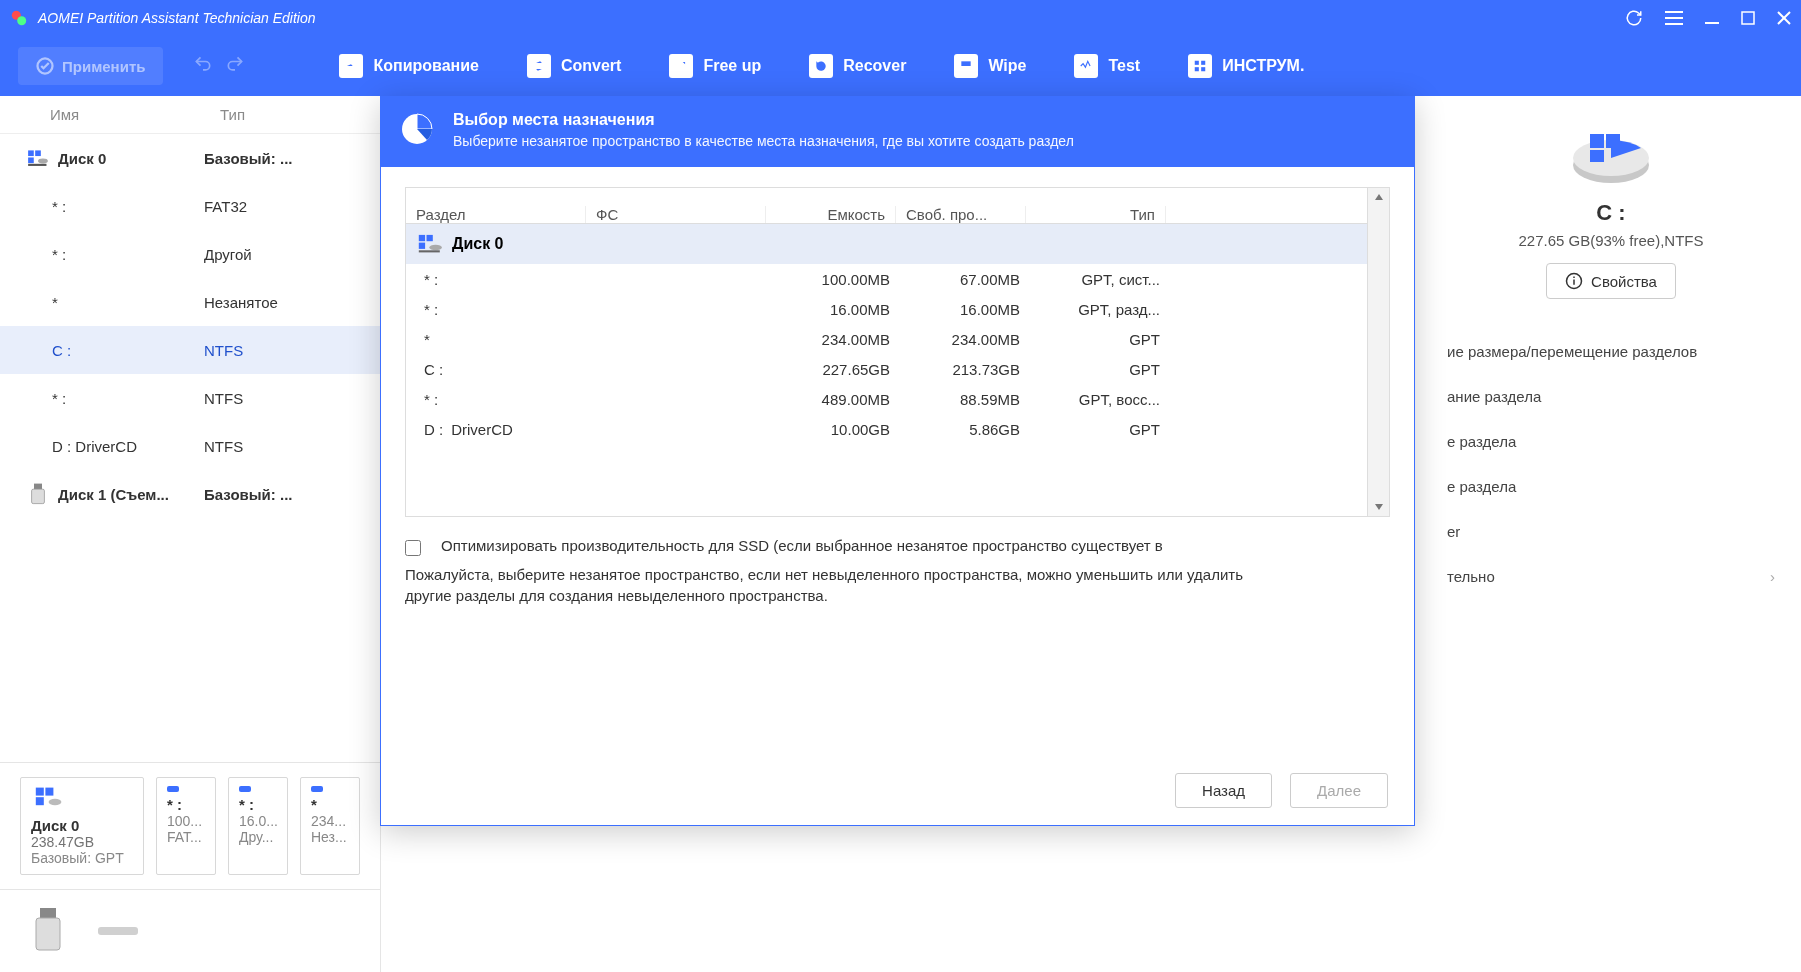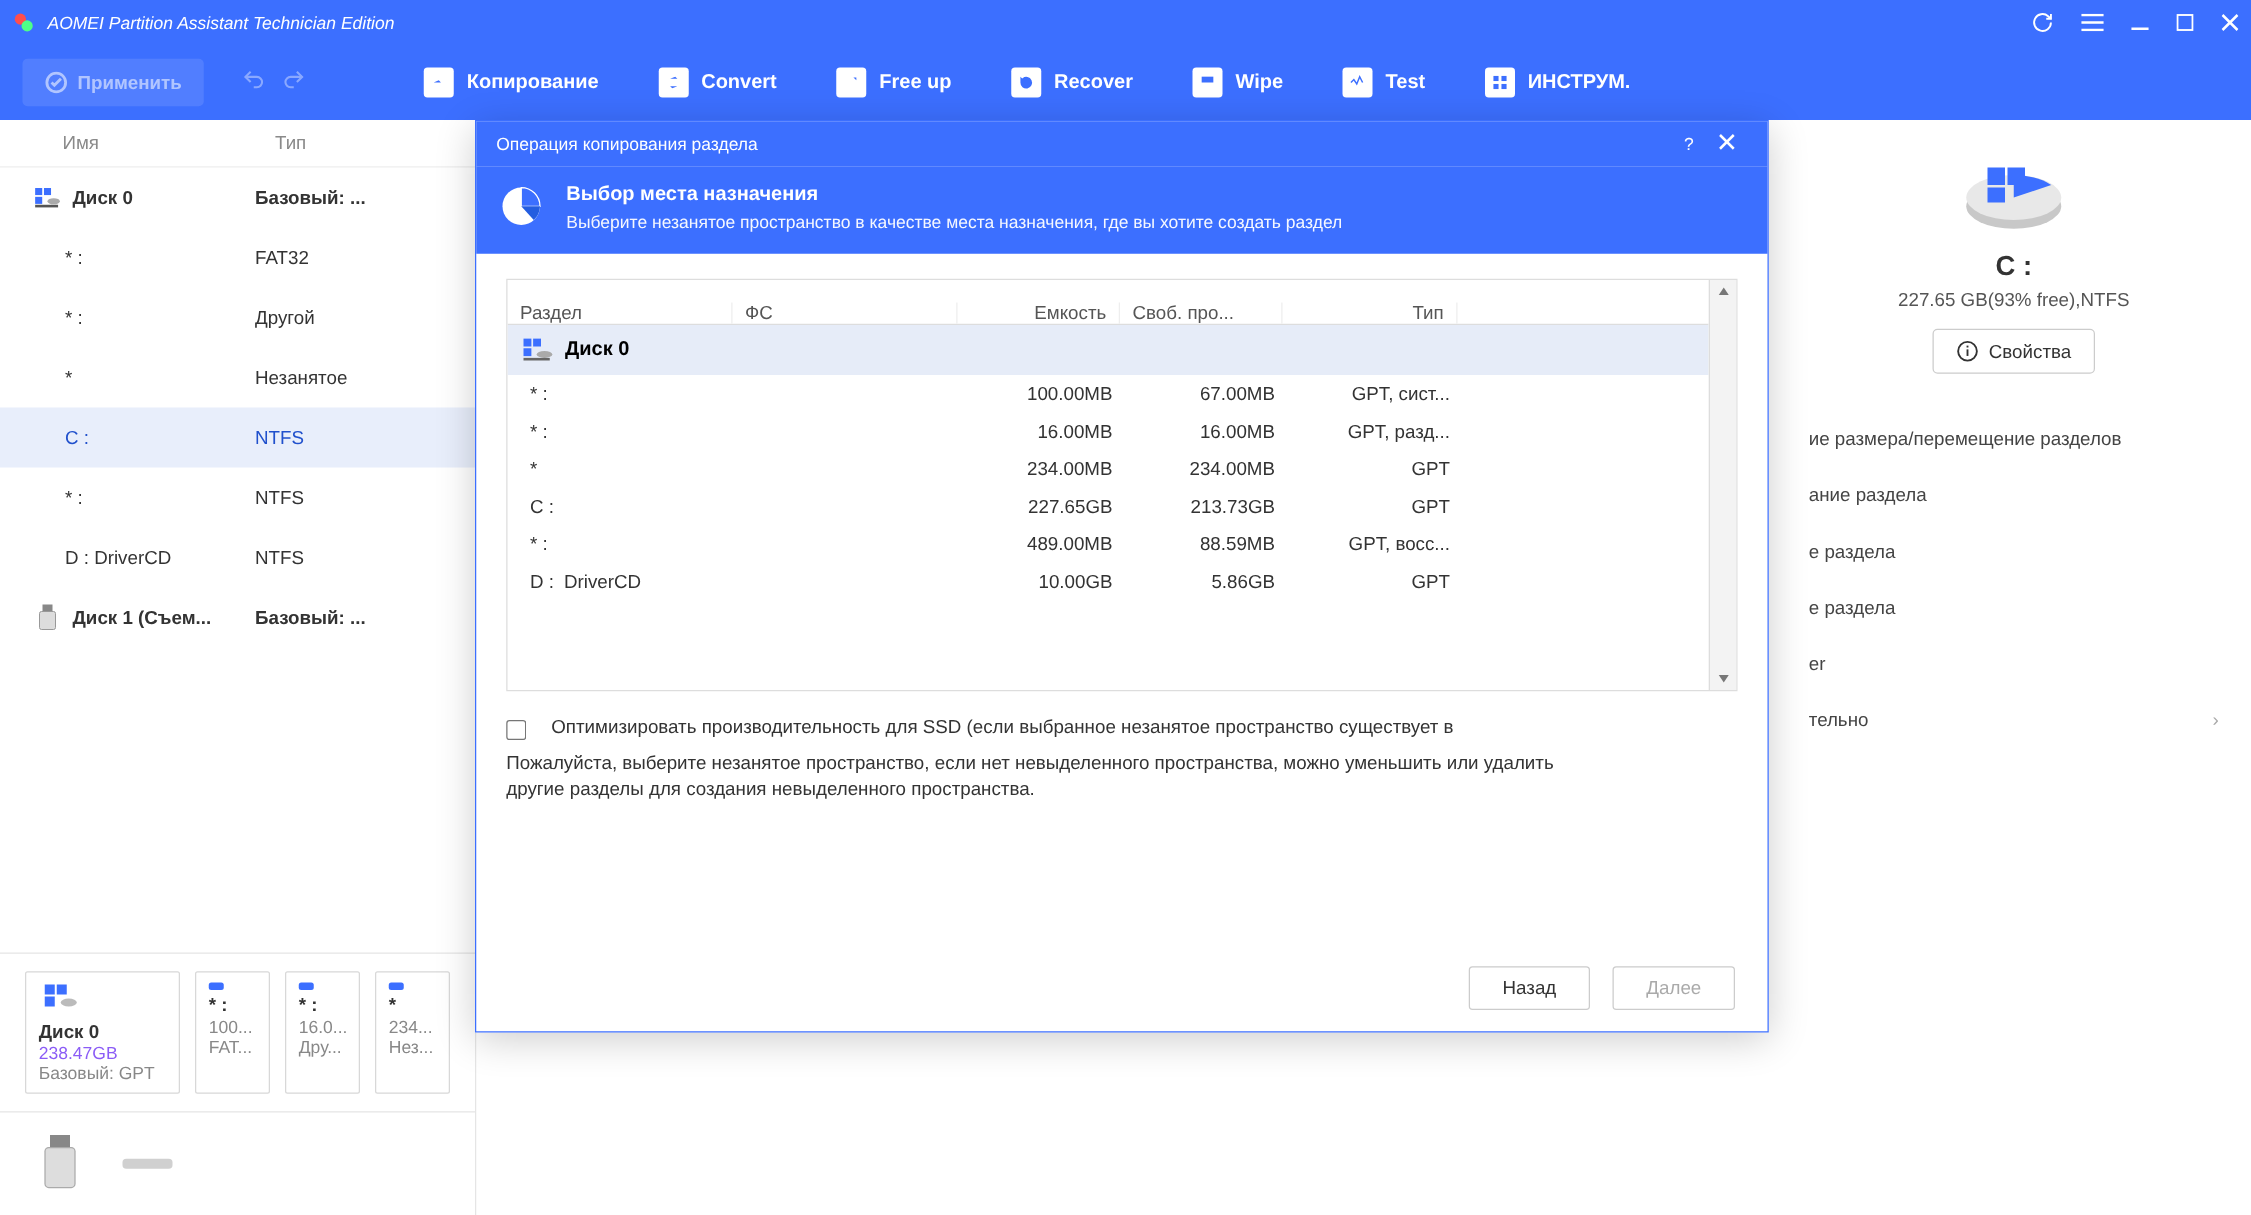--- a/index.html
+++ b/index.html
@@ -290,21 +290,21 @@
 
     <div class="bottom-cards">
       <div class="card big">
         <svg class="hdd-icon" viewBox="0 0 40 30">
             <rect x="6" y="2" width="10" height="10" fill="#3c6fff"></rect>
             <rect x="18" y="2" width="10" height="10" fill="#3c6fff"></rect>
             <rect x="6" y="14" width="10" height="10" fill="#3c6fff"></rect>
             <ellipse cx="30" cy="20" rx="8" ry="4" fill="#bbb"></ellipse>
           </svg>
         <div class="name">Диск 0</div>
-        <div style="color:#8b5cf6">238.47GB</div>
+        <div style="color:#737373">238.47GB</div>
         <div style="color:#888">Базовый: GPT</div>
       </div>
       <div id="small-cards" style="display:flex; gap:12px;">
           <div class="card small">
             <div class="bar blue"></div>
             <div class="name">* :</div>
             <div style="color:#888">100...</div>
             <div style="color:#888">FAT...</div>
           </div>
           <div class="card small">
@@ -372,29 +372,20 @@
           <div class="action-row">
             <span>тельно</span>
             <span class="chev">›</span>
           </div>
         </div>
     </div>
   </div>
 </div>
 
 <div class="modal">
-  <div class="modal-title">
-    <span>Операция копирования раздела</span>
-    <span class="spacer"></span>
-    <span class="mt-btn">?</span>
-    <span class="mt-btn"><svg width="13" height="13" stroke="#fff" stroke-width="2">
-          <line x1="1" y1="1" x2="12" y2="12"></line>
-          <line x1="12" y1="1" x2="1" y2="12"></line>
-        </svg></span>
-  </div>
   <div class="modal-subhead">
     <svg class="sub-icon" viewBox="0 0 36 36">
         <circle cx="18" cy="18" r="15" fill="#fff"></circle>
         <path d="M18 18 L18 3 A15 15 0 0 1 33 18 Z" fill="#3c6fff" stroke="#fff"></path>
         <path d="M18 18 L33 18 A15 15 0 0 1 28 29 Z" fill="#245de0"></path>
       </svg>
     <div>
       <div class="sub-title">Выбор места назначения</div>
       <div class="sub-desc">Выберите незанятое пространство в качестве места назначения, где вы хотите создать раздел</div>
     </div>

